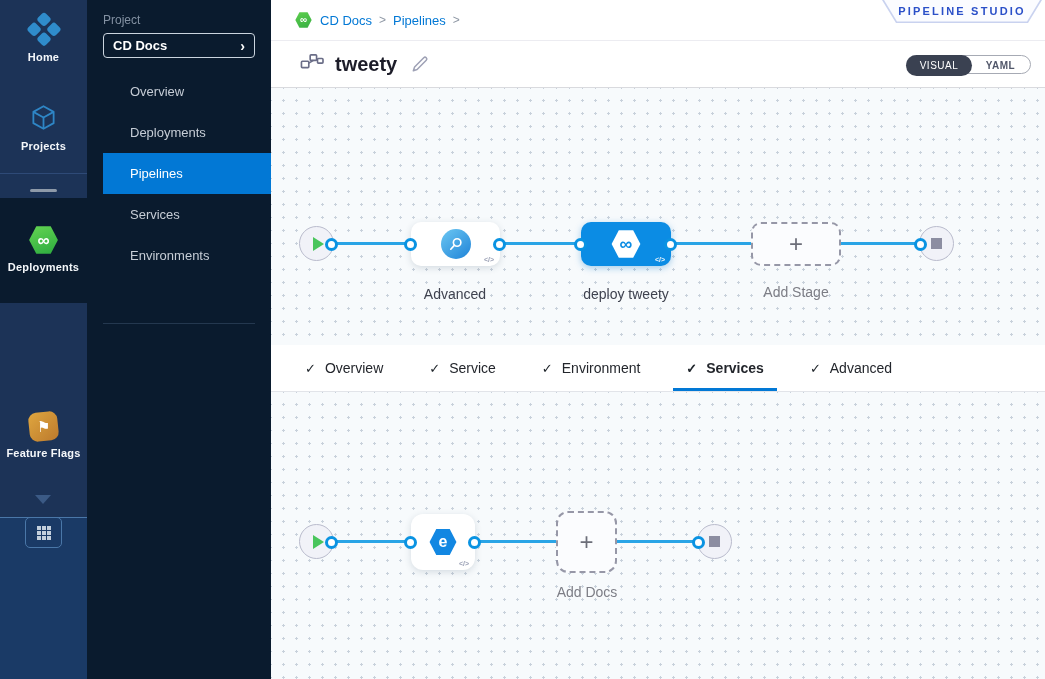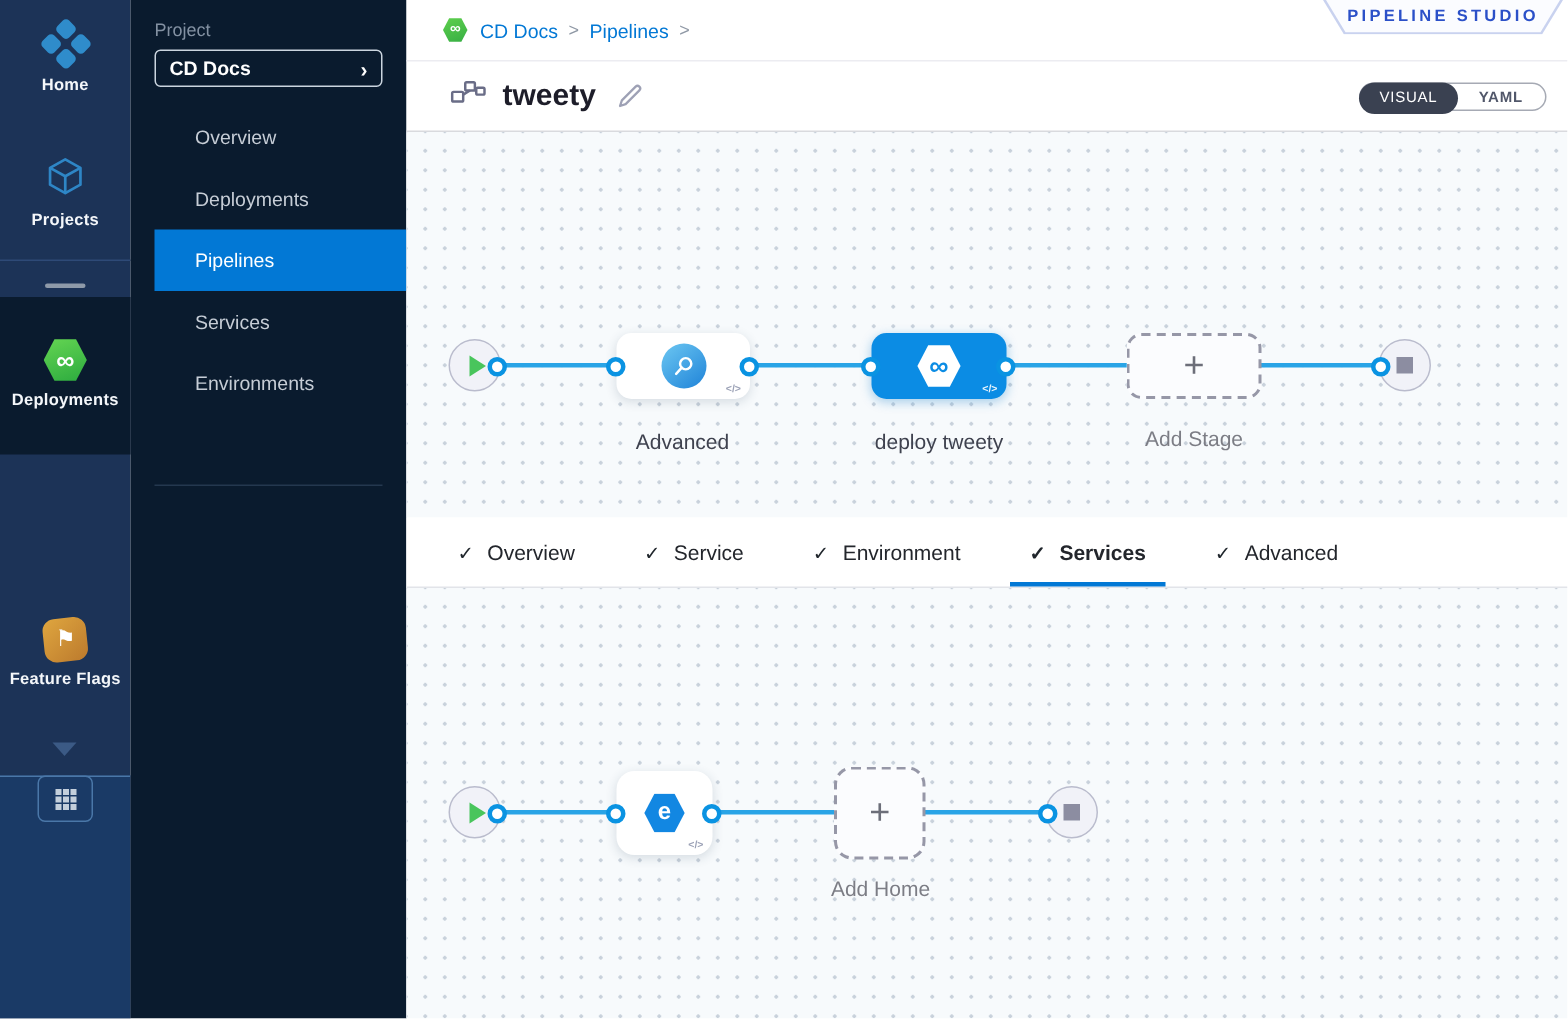--- a/index.html
+++ b/index.html
@@ -339,17 +339,17 @@
 
       <div class="add-box" style="left:285px; top:119px; width:61px; height:62px; border-radius:12px">
         <span class="plus">+</span>
       </div>
 
       <div class="port" style="left:421px; top:144px"></div>
       <div class="n-terminal" style="left:426px; top:132px">
         <span class="stop-sq"></span>
       </div>
 
-      <div class="node-label dim" style="left:316px; top:192px">Add Home</div>
+      <div class="node-label dim" style="left:316px; top:192px">Add Docs</div>
     </div>
 
   </main>
 </div>
 
 </body></html>

